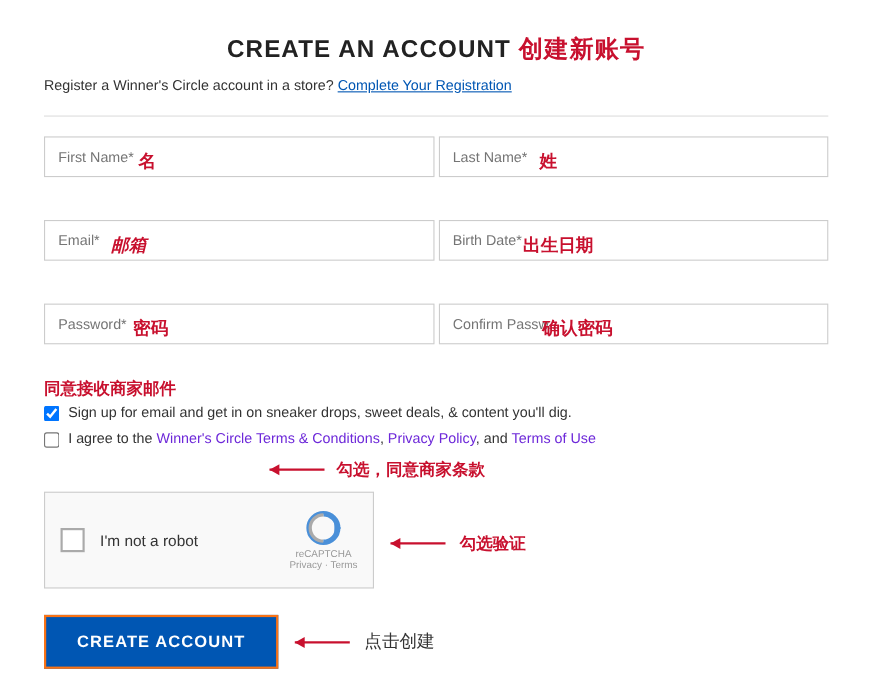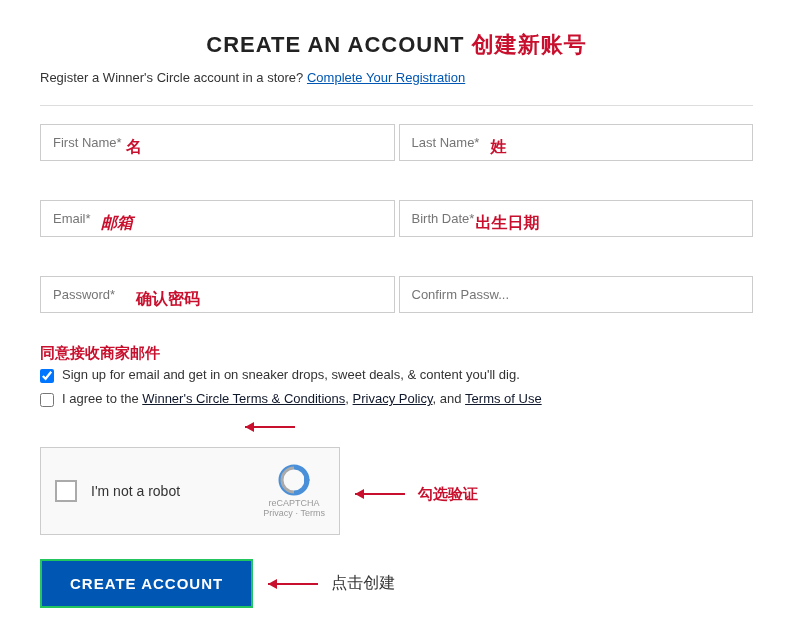--- a/index.html
+++ b/index.html
@@ -79,22 +79,21 @@
       color: #333;
     }
     .checkbox-row input[type="checkbox"] {
       margin-right: 8px;
       margin-top: 2px;
       width: 14px;
       height: 14px;
       flex-shrink: 0;
     }
     .checkbox-row a {
-      color: #0f172a;
-      text-decoration: underline;
+      color: #6d28d9;
     }
     .annotation-row {
       display: flex;
       align-items: center;
       margin-bottom: 4px;
       margin-left: 20px;
     }
     .annotation-text {
       color: #c8102e;
       font-size: 15px;
@@ -138,21 +137,21 @@
       margin-top: 2px;
     }
     .create-btn-row {
       display: flex;
       align-items: center;
       margin-top: 10px;
     }
     .create-btn {
       background: #0056b3;
       color: #fff;
-      border: 2px solid #22c55e;
+      border: 2px solid #f97316;
       font-size: 15px;
       font-weight: 900;
       letter-spacing: 1px;
       padding: 14px 28px;
       cursor: pointer;
       text-transform: uppercase;
       min-width: 180px;
     }
     .annotation-label {
       color: #333;
@@ -218,20 +217,23 @@
 
     <div class="form-row">
       <div class="form-field">
         <input type="password" placeholder="Password*" style="">
       </div>
       <div class="form-field">
         <input type="password" placeholder="Confirm Passw..." style="">
       </div>
     </div>
     <div style="display:flex; gap:16px; margin-top:-10px; margin-bottom:6px;">
+      <div style="flex:1; padding-left:75px;">
+        <span class="chinese-label" style="position:relative; top:-28px;">密码</span>
+      </div>
       <div style="flex:1; padding-left:90px;">
         <span class="chinese-label" style="position:relative; top:-28px;">确认密码</span>
       </div>
     </div>
   </div>
 
   <div class="annotation-row" style="margin-left:0; margin-bottom:4px;">
     <span class="annotation-text">同意接收商家邮件</span>
   </div>
 
@@ -246,20 +248,21 @@
         <span>I agree to the</span>&nbsp;<a>Winner's Circle Terms &amp; Conditions</a><span>,</span>&nbsp;<a>Privacy Policy</a><span>, and</span>&nbsp;<a>Terms of Use</a>
       </span>
     </div>
   </div>
 
   <div style="display:flex; align-items:center; margin-left: 200px; margin-bottom:10px;">
     <svg width="60" height="20" viewBox="0 0 60 20">
       <line x1="55" y1="10" x2="5" y2="10" stroke="#c8102e" stroke-width="2"></line>
       <polygon points="5,10 14,5 14,15" fill="#c8102e"></polygon>
     </svg>
+    <span class="annotation-text" style="margin-left:6px;">勾选，同意商家条款</span>
   </div>
 
   <div class="captcha-section">
     <div style="display:flex; align-items:center;">
       <div class="recaptcha-box">
         <div class="recaptcha-checkbox"></div>
         <span class="recaptcha-label">I'm not a robot</span>
         <div class="recaptcha-logo">
 
           <svg width="32" height="32" viewBox="0 0 32 32">

